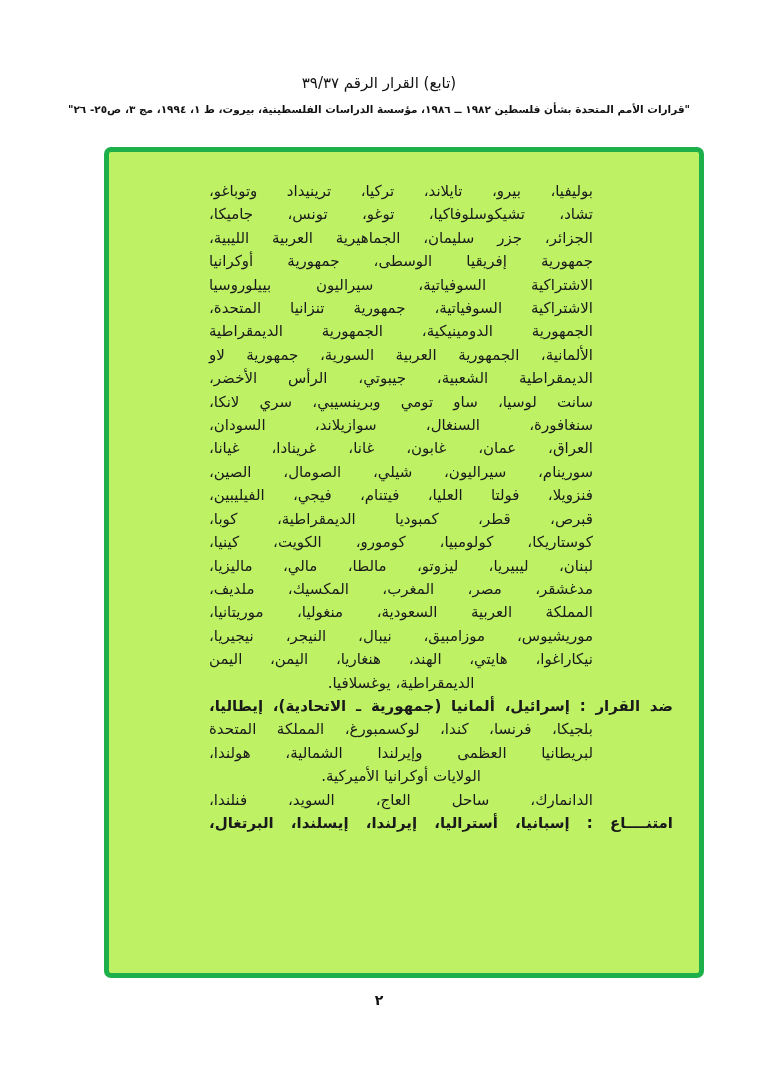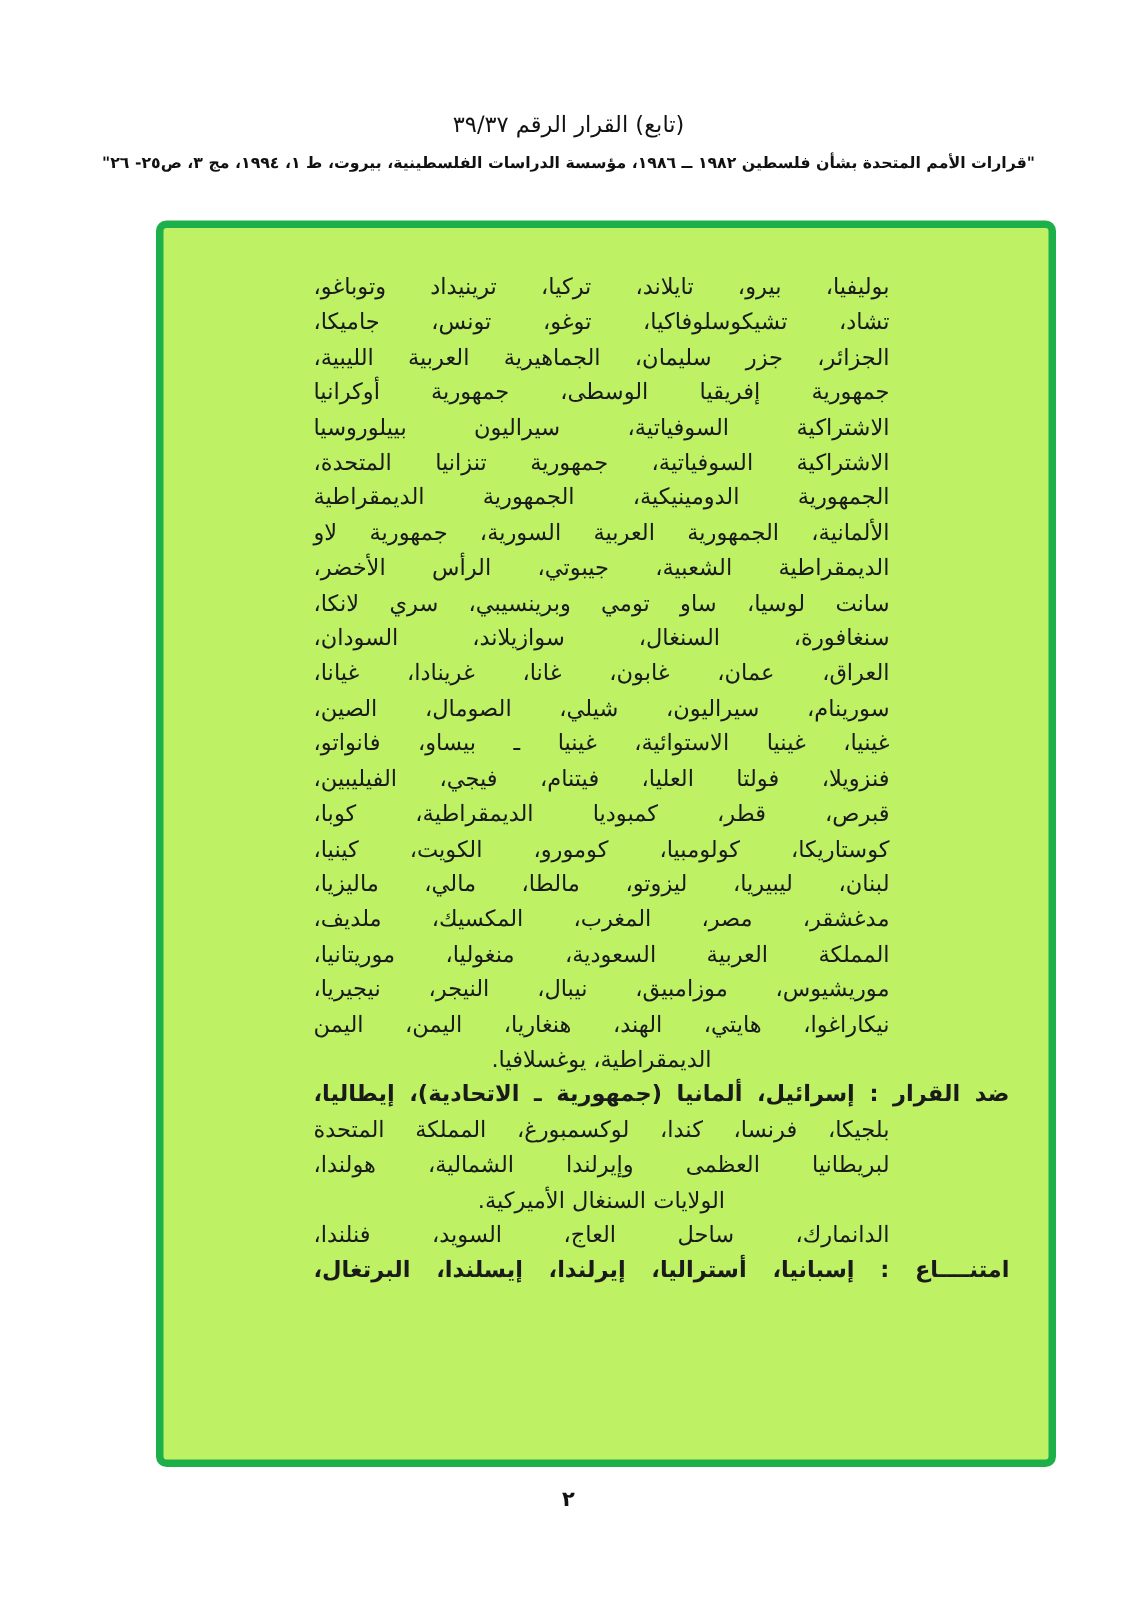--- a/index.html
+++ b/index.html
@@ -103,33 +103,32 @@
         <div class="line body">جمهورية إفريقيا الوسطى، جمهورية أوكرانيا</div>
         <div class="line body">الاشتراكية السوفياتية، سيراليون بييلوروسيا</div>
         <div class="line body">الاشتراكية السوفياتية، جمهورية تنزانيا المتحدة،</div>
         <div class="line body">الجمهورية الدومينيكية، الجمهورية الديمقراطية</div>
         <div class="line body">الألمانية، الجمهورية العربية السورية، جمهورية لاو</div>
         <div class="line body">الديمقراطية الشعبية، جيبوتي، الرأس الأخضر،</div>
         <div class="line body">سانت لوسيا، ساو تومي وبرينسيبي، سري لانكا،</div>
         <div class="line body">سنغافورة، السنغال، سوازيلاند، السودان،</div>
         <div class="line body">العراق، عمان، غابون، غانا، غرينادا، غيانا،</div>
         <div class="line body">سورينام، سيراليون، شيلي، الصومال، الصين،</div>
-        <div class="line body">غينيا، غينيا الاستوائية، غينيا ـ بيساو، فانواتو،</div>
         <div class="line body">فنزويلا، فولتا العليا، فيتنام، فيجي، الفيليبين،</div>
         <div class="line body">قبرص، قطر، كمبوديا الديمقراطية، كوبا،</div>
         <div class="line body">كوستاريكا، كولومبيا، كومورو، الكويت، كينيا،</div>
         <div class="line body">لبنان، ليبيريا، ليزوتو، مالطا، مالي، ماليزيا،</div>
         <div class="line body">مدغشقر، مصر، المغرب، المكسيك، ملديف،</div>
         <div class="line body">المملكة العربية السعودية، منغوليا، موريتانيا،</div>
         <div class="line body">موريشيوس، موزامبيق، نيبال، النيجر، نيجيريا،</div>
         <div class="line body">نيكاراغوا، هايتي، الهند، هنغاريا، اليمن، اليمن</div>
         <div class="line last">الديمقراطية، يوغسلافيا.</div>
         <div class="line full">ضد القرار : إسرائيل، ألمانيا (جمهورية ـ الاتحادية)، إيطاليا،</div>
         <div class="line body">بلجيكا، فرنسا، كندا، لوكسمبورغ، المملكة المتحدة</div>
         <div class="line body">لبريطانيا العظمى وإيرلندا الشمالية، هولندا،</div>
-        <div class="line last">الولايات السنغال الأميركية.</div>
+        <div class="line last">الولايات أوكرانيا الأميركية.</div>
         <div class="line body">الدانمارك، ساحل العاج، السويد، فنلندا،</div>
         <div class="line full">امتنــــاع : إسبانيا، أستراليا، إيرلندا، إيسلندا، البرتغال،</div>
       </div>
   </div>
 
   <div class="pagenum">٢</div>
 </div>
 
 </body></html>

